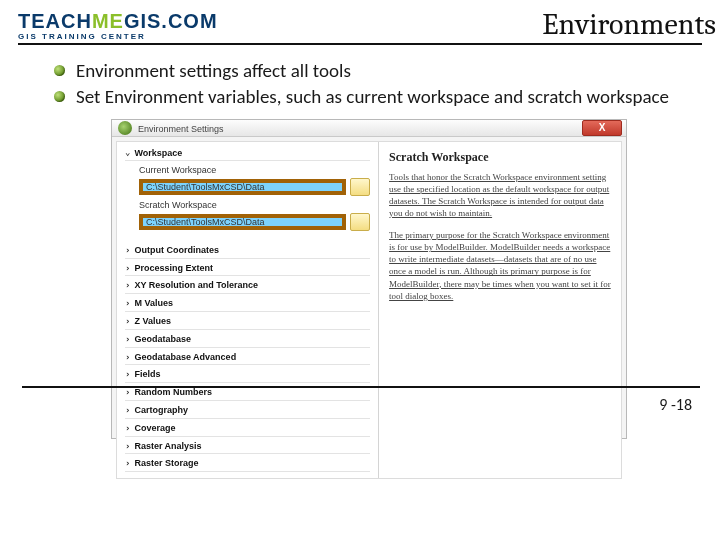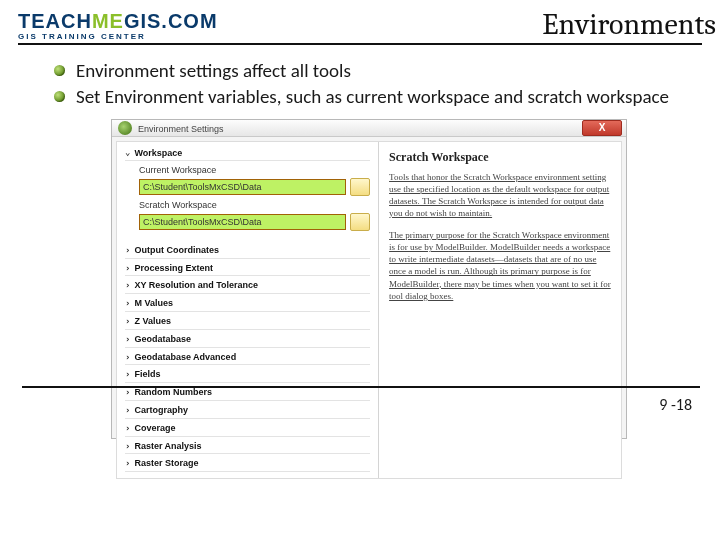--- a/index.html
+++ b/index.html
@@ -110,21 +110,21 @@
     font-weight: 700; color: #111;
     border-bottom: 1px solid #e3e3e3;
     padding-bottom: 2px;
   }
   .chev { font: 700 9px/1 monospace; color: #333; }
   .sec-body { padding: 4px 0 4px 14px; }
   .field-label { color: #333; margin-bottom: 2px; }
   .field-row { display: flex; gap: 4px; align-items: center; margin-bottom: 4px; }
   .txt-input {
     flex: 1; height: 16px;
-    border: 1px solid #a16207; background: #bef264;
+    border: 4px solid #a16207; background: #7dd3fc;
     padding: 0 3px; font: 400 9px/15px "Segoe UI", Tahoma, sans-serif;
     color: #333;
   }
   .browse {
     width: 20px; height: 18px;
     background: linear-gradient(#fff7cc,#f4dd82);
     border: 1px solid #c9ad4a; border-radius: 2px;
   }
   .sec-collapsed { margin-bottom: 2px; }
   .sec-collapsed .sec-hdr { border-bottom: 1px solid #e3e3e3; padding: 2px 0; }

